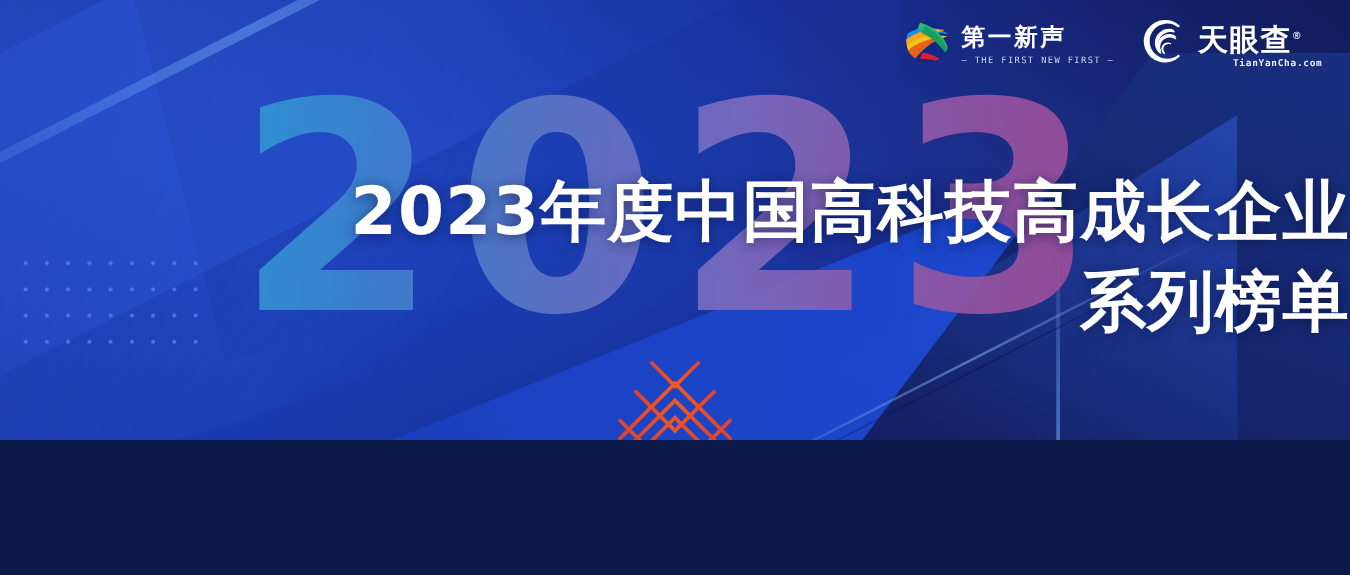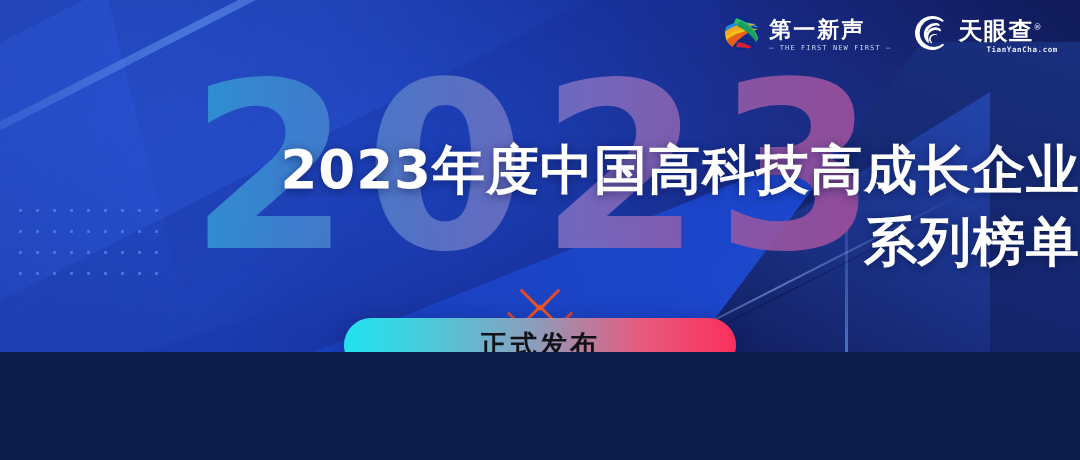--- a/index.html
+++ b/index.html
@@ -230,21 +230,21 @@
     cursor: pointer;
   }
   .logo-mark { flex: 0 0 auto; display:block; }
   .logo-text {
     display: flex;
     flex-direction: column;
     justify-content: center;
   }
   .logo-cn {
     color: #ffffff;
-    font-size: 22px;
+    font-size: 19px;
     font-weight: 700;
     letter-spacing: 2px;
     line-height: 26px;
     font-family: "DejaVu Sans", "Liberation Sans", sans-serif;
     white-space: nowrap;
   }
   .logo-en {
     color: #cdd9f2;
     font-size: 7px;
     letter-spacing: 1.1px;
@@ -297,21 +297,20 @@
     <div class="chev up" style="top:62px; width:26px; height:26px;"></div>
     <div class="chev up" style="top:52px; width:44px; height:44px;"></div>
     <div class="chev up" style="top:42px; width:62px; height:62px;"></div>
   </div>
 
   <div class="headline">
     <span>2023年度中国高科技高成长企业</span>
     <span class="line2">系列榜单</span>
   </div>
 
-  <div class="cta">正式发布</div>
 
   <div class="logobar">
 
     <div class="logo logo1">
       <span class="logo-mark">
         <svg width="40" height="38" viewBox="0 0 40 38">
           <defs>
             <clipPath id="cg">
                 <circle cx="20" cy="19" r="17"></circle>
               </clipPath>

